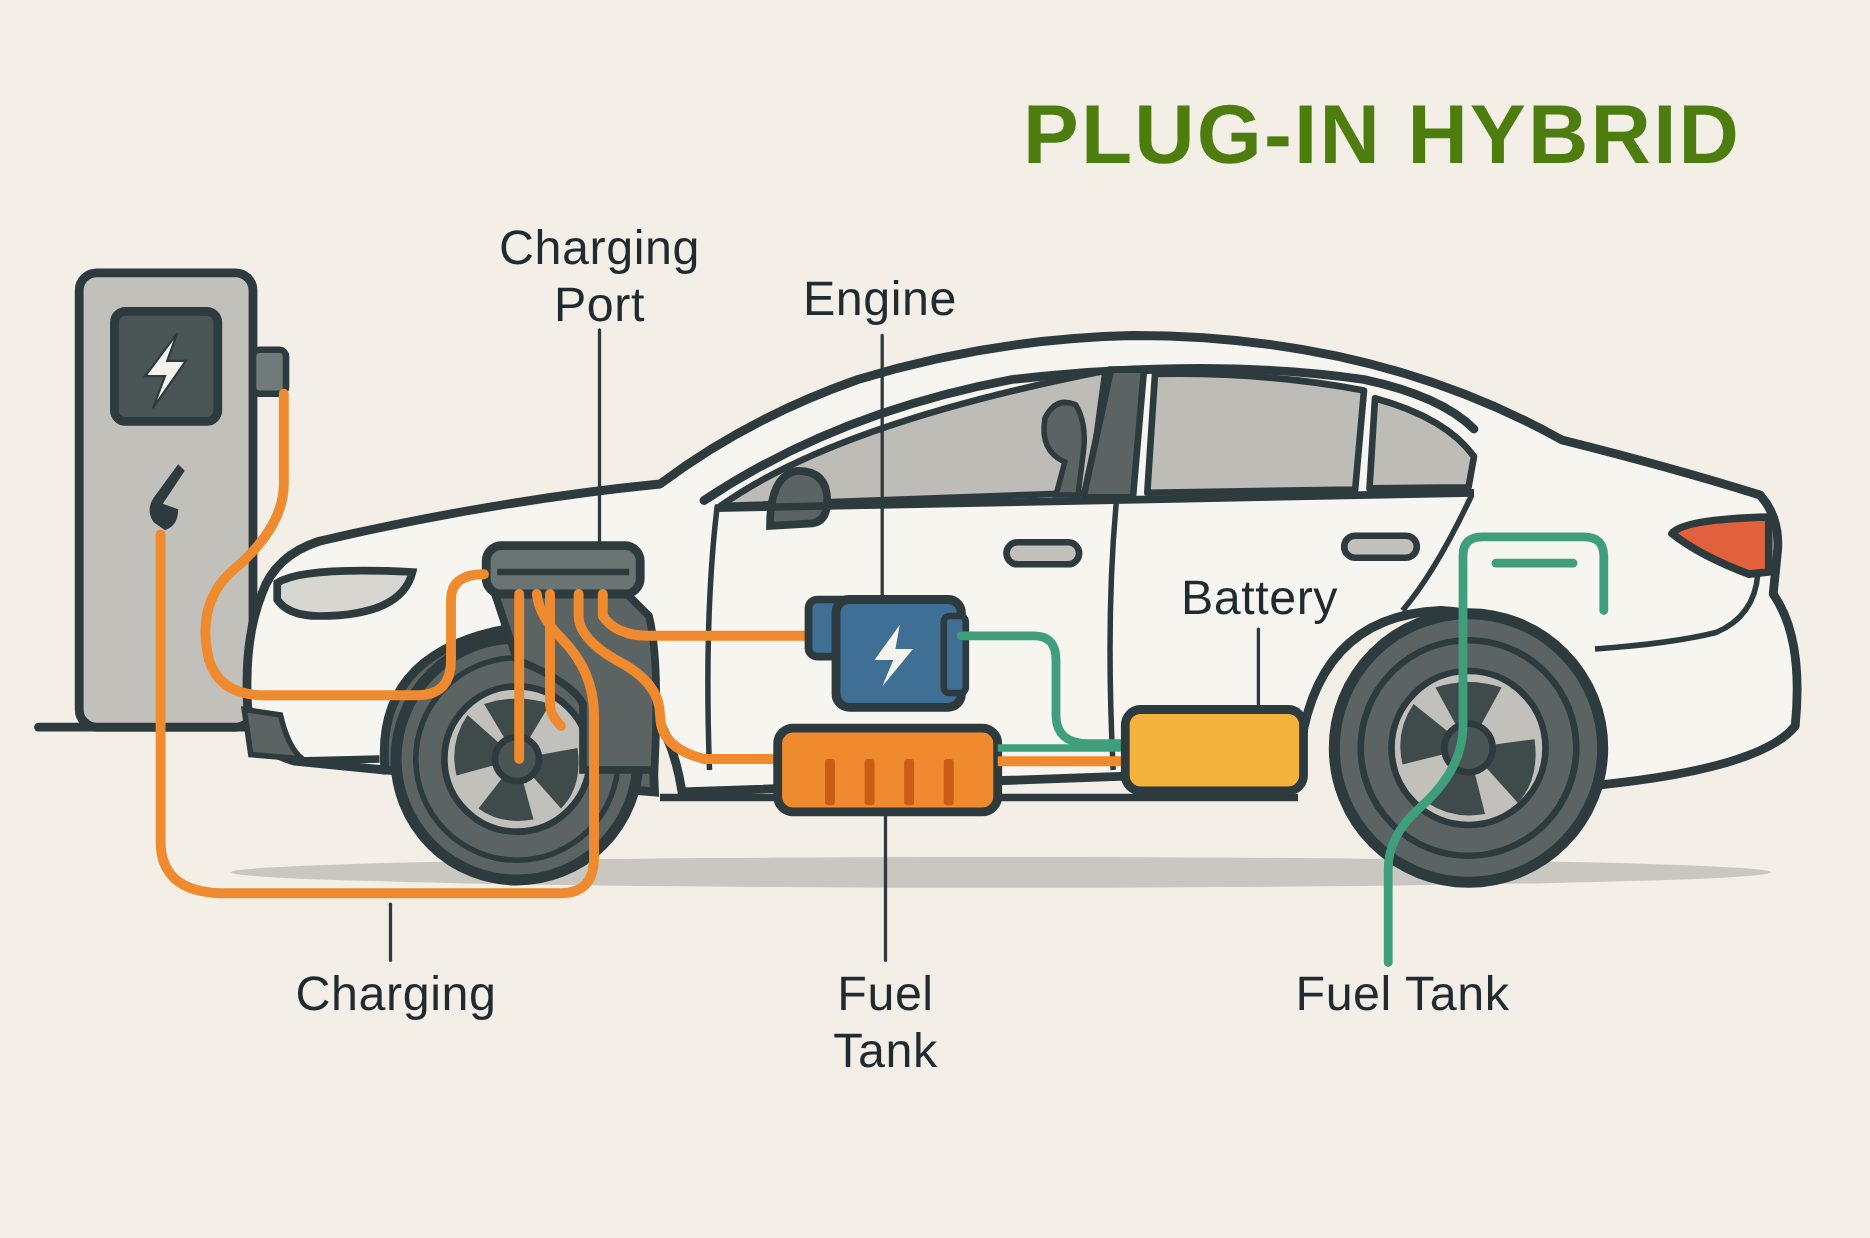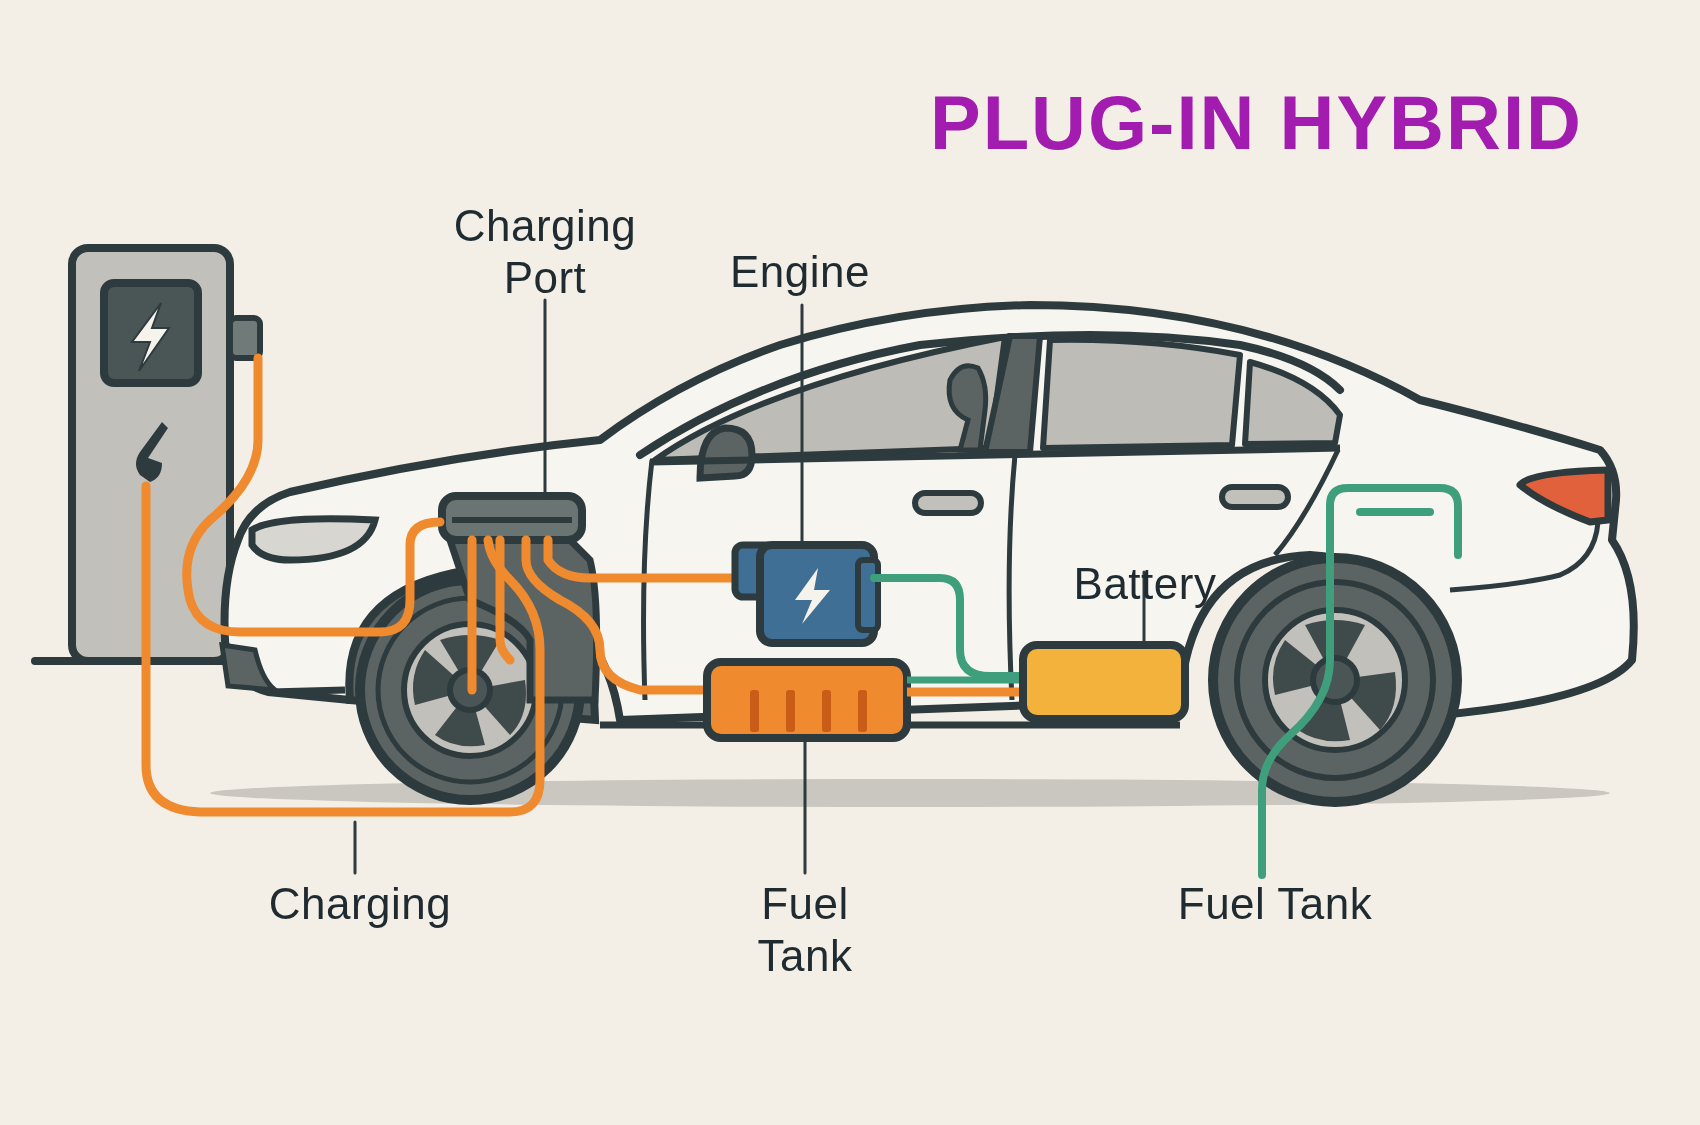--- a/index.html
+++ b/index.html
@@ -11,21 +11,21 @@
   }
   .stage { position:absolute; left:0; top:0; width:1700px; height:1125px; }
   svg.art { position:absolute; left:0; top:0; }
   .label {
     position:absolute; color:#1f2b30; font-size:44px; line-height:52px;
     text-align:center; white-space:nowrap; letter-spacing:0.5px;
   }
   .title {
     position:absolute; left:930px; top:78px; width:700px;
     font-weight:bold; font-size:76px; line-height:90px;
-    color:#a21caf; letter-spacing:2px; white-space:nowrap;
+    color:#4d7c0f; letter-spacing:2px; white-space:nowrap;
   }
 </style>
 </head>
 <body>
 
 <div class="stage">
 
   <svg class="art" width="1700" height="1125" viewBox="0 0 1700 1125">
 
     <ellipse cx="910" cy="793" rx="700" ry="14" fill="#c9c7c0"></ellipse>
@@ -183,21 +183,21 @@
 
   <div class="title">PLUG-IN HYBRID</div>
 
   <div class="label" style="left:430px; top:200px; width:230px;">
     <div>Charging</div>
     <div>Port</div>
   </div>
 
   <div class="label" style="left:700px; top:246px; width:200px;">Engine</div>
 
-  <div class="label" style="left:1040px; top:518px; width:210px;margin-top:40px;">Battery</div>
+  <div class="label" style="left:1040px; top:518px; width:210px;">Battery</div>
 
   <div class="label" style="left:250px; top:878px; width:220px;">Charging</div>
 
   <div class="label" style="left:1160px; top:878px; width:230px;">Fuel Tank</div>
 
   <div class="label" style="left:725px; top:878px; width:160px;">
     <div>Fuel</div>
     <div>Tank</div>
   </div>
 

